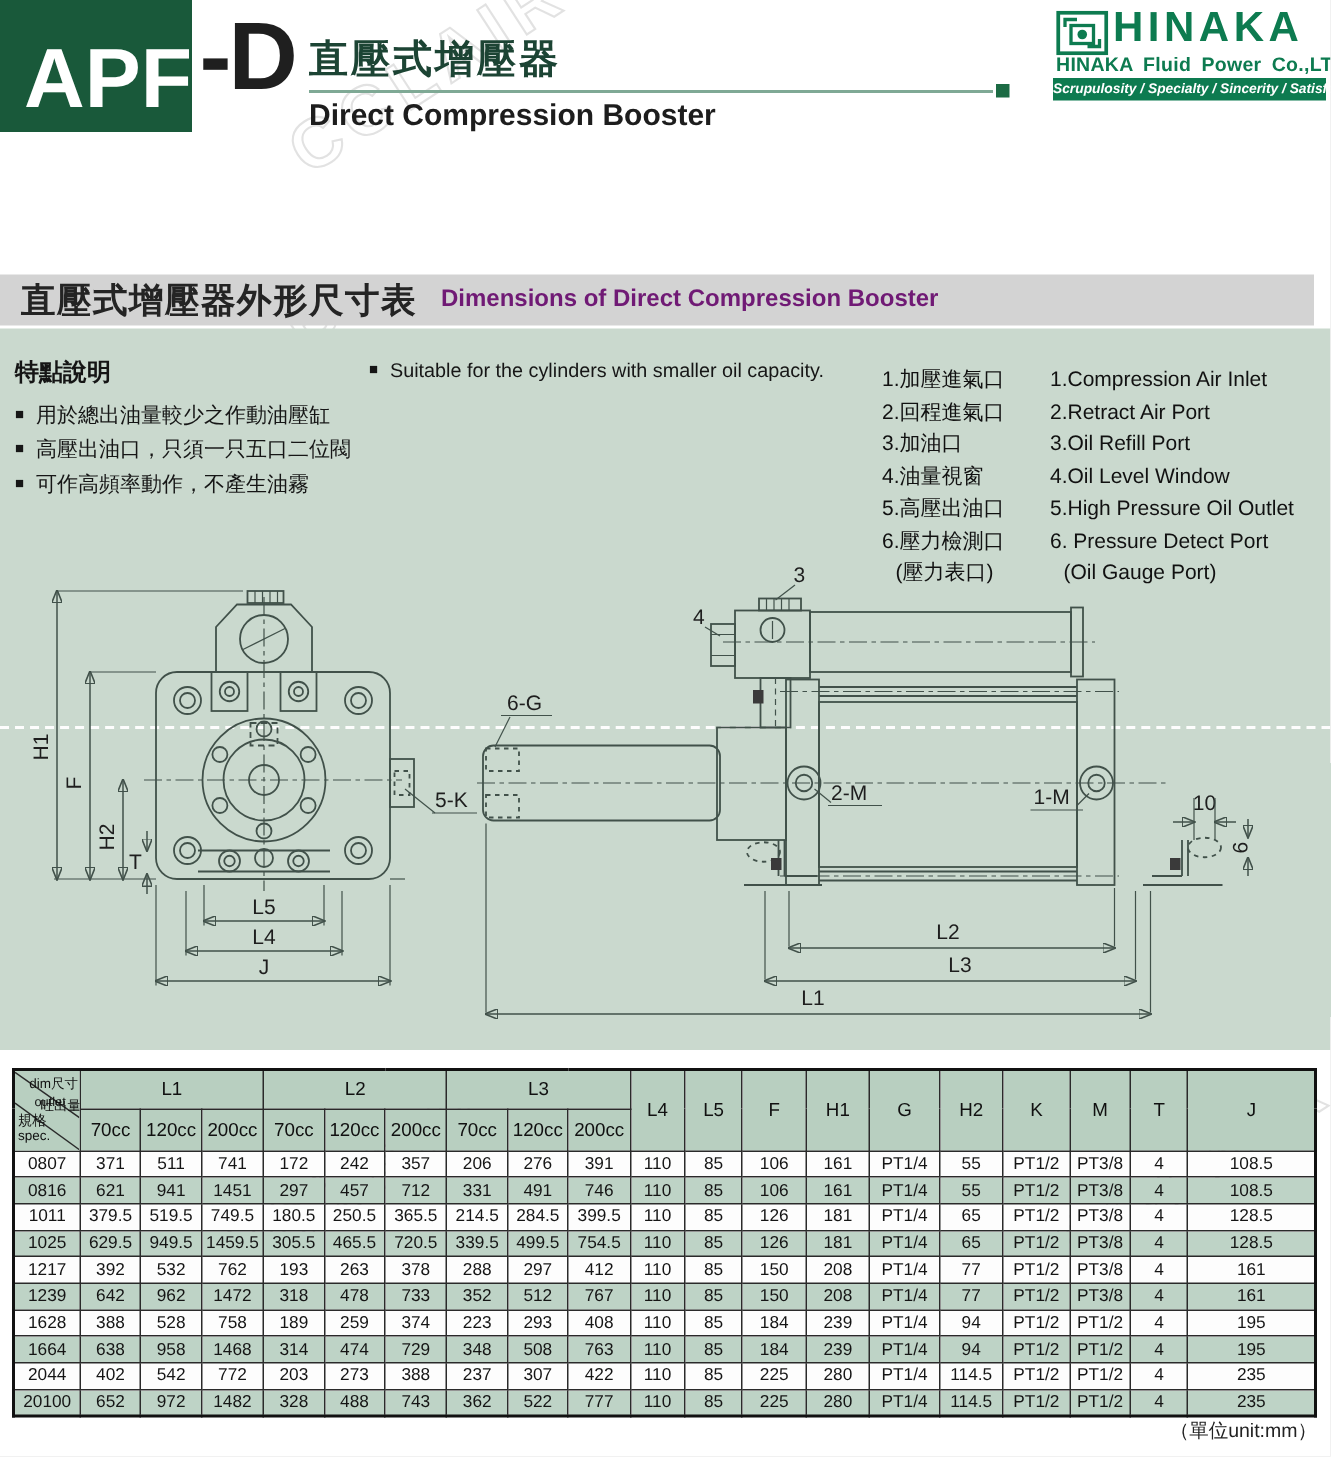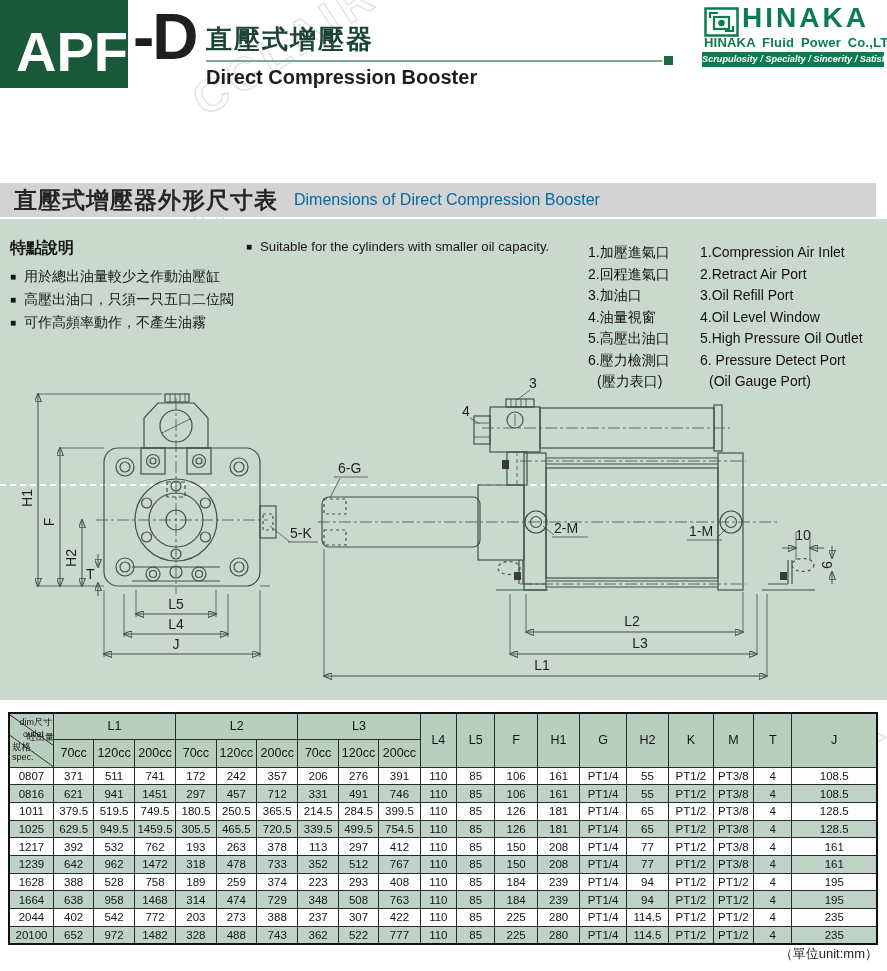--- a/index.html
+++ b/index.html
@@ -19,21 +19,21 @@
   .brand-icon{position:absolute;left:4px;top:1px;}
   .brand-name{position:absolute;left:42px;top:-4px;font-size:28px;font-weight:bold;color:#0d7b50;letter-spacing:3px;}
   .brand-company{position:absolute;left:4px;top:29px;font-size:13px;font-weight:bold;color:#0d7b50;letter-spacing:0.2px;word-spacing:3px;white-space:nowrap;}
   .brand-banner{position:absolute;left:2px;top:46px;width:182px;height:15px;background:#0d7b50;color:#fff;
                 font-size:9.2px;font-weight:bold;font-style:italic;text-align:center;line-height:15px;white-space:nowrap;}
 
   
   .section-bar{position:absolute;left:0;top:183px;width:876px;height:34px;background:#d3d3d3;
                display:flex;align-items:center;padding-left:14px;box-sizing:border-box;gap:16px;}
   .section-zh{font-size:23px;font-weight:bold;color:#242424;letter-spacing:1px;white-space:nowrap;}
-  .section-en{font-size:16px;font-weight:normal;color:#0369a1;white-space:nowrap;}
+  .section-en{font-size:16px;font-weight:bold;color:#701a75;white-space:nowrap;}
 
   
   .panel{position:absolute;left:0;top:219px;width:887px;height:481px;background:#cad9ce;}
   .dashline{position:absolute;left:0;top:484px;width:887px;border-top:2px dashed rgba(255,255,255,0.95);}
 
   .feat-zh{position:absolute;left:10px;top:238px;width:235px;}
   .feat-en{position:absolute;left:246px;top:238px;width:342px;}
   .feat-head{font-size:16px;font-weight:bold;margin-bottom:6px;color:#151515;}
   .bullets .li{position:relative;padding-left:14px;font-size:14px;line-height:23px;color:#161616;}
   .feat-en .bullets .li{font-size:13.2px;line-height:17.5px;text-align:justify;}
@@ -509,21 +509,21 @@
           <td>128.5</td>
         </tr>
         <tr>
           <td>1217</td>
           <td>392</td>
           <td>532</td>
           <td>762</td>
           <td>193</td>
           <td>263</td>
           <td>378</td>
-          <td>113</td>
+          <td>288</td>
           <td>297</td>
           <td>412</td>
           <td>110</td>
           <td>85</td>
           <td>150</td>
           <td>208</td>
           <td>PT1/4</td>
           <td>77</td>
           <td>PT1/2</td>
           <td>PT3/8</td>

